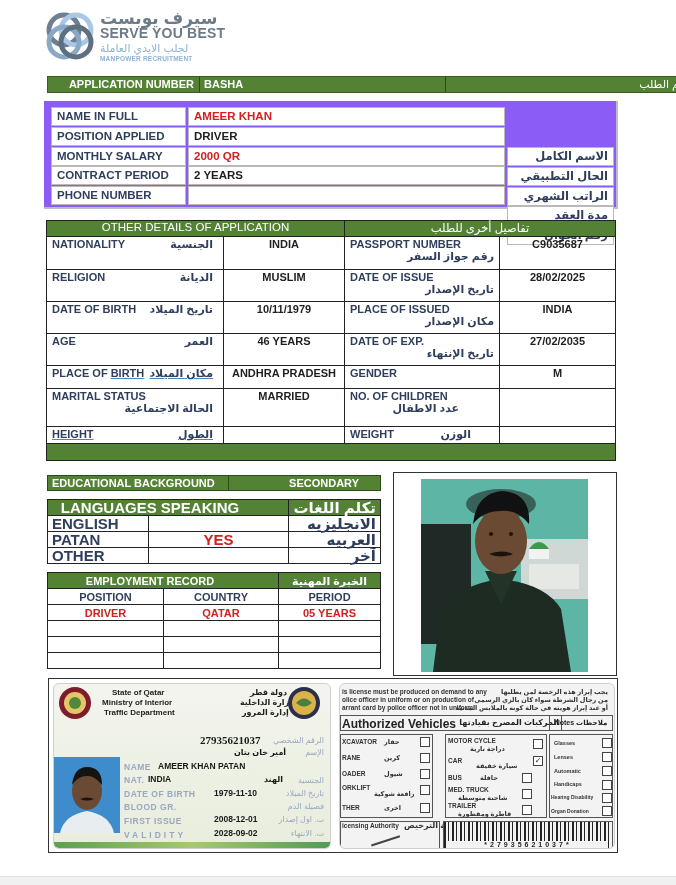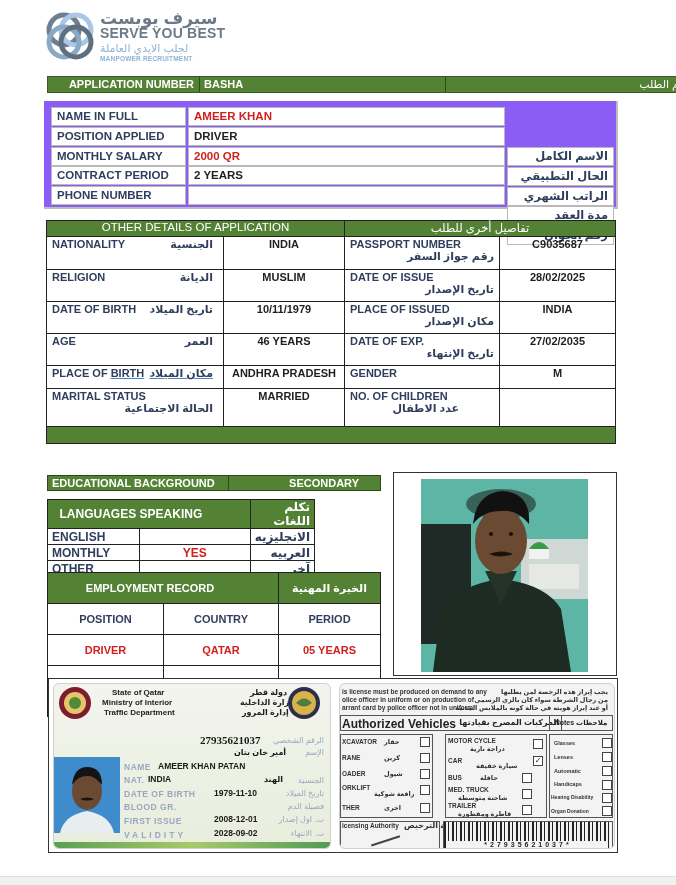--- a/index.html
+++ b/index.html
@@ -48,26 +48,26 @@
   .od .ar-under{display:block;text-align:right;direction:rtl;color:#2f3e5c;font-weight:bold;}
   .u{text-decoration:underline;text-decoration-color:#4a86c5;color:#2f3e5c;}
   .od .foot td{background:#548235;height:17px;padding:0;}
 
   
   .edu{left:47px;top:475px;width:334px;height:16px;border:1px solid #2d4a1b;display:flex;font-size:11px;font-weight:bold;}
   .edu div{line-height:14px;height:100%;}
   .edu .c1{width:181px;padding-left:4px;border-right:1px solid #2d4a1b;}
   .edu .c2{flex:1;text-align:right;padding-right:21px;}
 
-  .lang{position:absolute;left:47px;top:499px;width:268px;font-size:12px;}
+  .lang{position:absolute;left:47px;top:499px;width:334px;font-size:15px;}
   .lang td{border:1px solid #222;height:16px;padding:0 4px;line-height:14px;}
   .lang .hd td{background:#548235;color:#fff;font-weight:bold;}
 
   .emp{position:absolute;left:47px;top:572px;width:334px;font-size:11px;}
-  .emp td{border:1px solid #222;height:16px;padding:8px 4px;line-height:14px;text-align:center;margin-left:44px;}
+  .emp td{border:1px solid #222;height:16px;padding:0 4px;line-height:14px;text-align:center;margin-left:44px;}
   .emp .hd td{background:#548235;color:#fff;font-weight:bold;}
 
   
   .photo-frame{left:393px;top:472px;width:224px;height:204px;border:1px solid #333;background:#fff;}
   .photo{position:absolute;left:27px;top:6px;width:167px;height:193px;overflow:hidden;background:#5fb7a8;}
 
   
   .lic-frame{left:48px;top:678px;width:570px;height:175px;border:1px solid #333;background:#fff;}
   .lic-front{position:absolute;left:4px;top:4px;width:278px;height:166px;border-radius:6px;background:linear-gradient(180deg,#f4f4ef 0%,#eef2e6 40%,#e9eddd 100%);overflow:hidden;border:1px solid #d0d0d0;}
   .lic-back{position:absolute;left:290px;top:4px;width:276px;height:166px;border-radius:6px;background:#f3f3f3;overflow:hidden;border:1px solid #cfcfcf;font-size:7px;}
@@ -165,20 +165,26 @@
     <td class="val">ANDHRA PRADESH</td>
     <td class="lab2"><span class="en">GENDER</span></td>
     <td class="val2">M</td>
   </tr>
   <tr style="height:38px">
     <td class="lab"><span class="en">MARITAL STATUS</span><span class="ar-under" style="padding-right:5px">الحالة الاجتماعية</span></td>
     <td class="val">MARRIED</td>
     <td class="lab2"><span class="en">NO. OF CHILDREN</span><span class="ar-under" style="padding-right:35px">عدد الاطفال</span></td>
     <td class="val2"></td>
   </tr>
+  <tr style="height:17px">
+    <td class="lab"><span class="en u">HEIGHT</span><span class="arn u">الطول</span></td>
+    <td class="val"></td>
+    <td class="lab2" style="position:relative"><span class="en">WEIGHT</span><span class="arn" style="right:28px">الوزن</span></td>
+    <td class="val2"></td>
+  </tr>
   <tr class="foot">
         <td colspan="4"></td>
       </tr>
 </tbody>
   </table>
 
 <div class="abs edu green">
   <div class="c1">EDUCATIONAL BACKGROUND</div>
   <div class="c2">SECONDARY</div>
 </div>
@@ -188,21 +194,21 @@
       <tr class="hd">
     <td colspan="2" style="text-align:center;padding-right:40px">LANGUAGES SPEAKING</td>
     <td class="ar">تكلم اللغات</td>
   </tr>
   <tr>
     <td style="width:101px" class="navy">ENGLISH</td>
     <td style="width:140px;text-align:center" class="red"></td>
     <td class="ar navy">الانجليزيه</td>
   </tr>
   <tr>
-    <td class="navy">MONTHLY</td>
+    <td class="navy">PATAN</td>
     <td style="text-align:center" class="red">YES</td>
     <td class="ar navy">العربيه</td>
   </tr>
   <tr>
     <td class="navy">OTHER</td>
     <td style="text-align:center" class="red"></td>
     <td class="ar navy">آخر</td>
   </tr>
 </tbody>
   </table>

